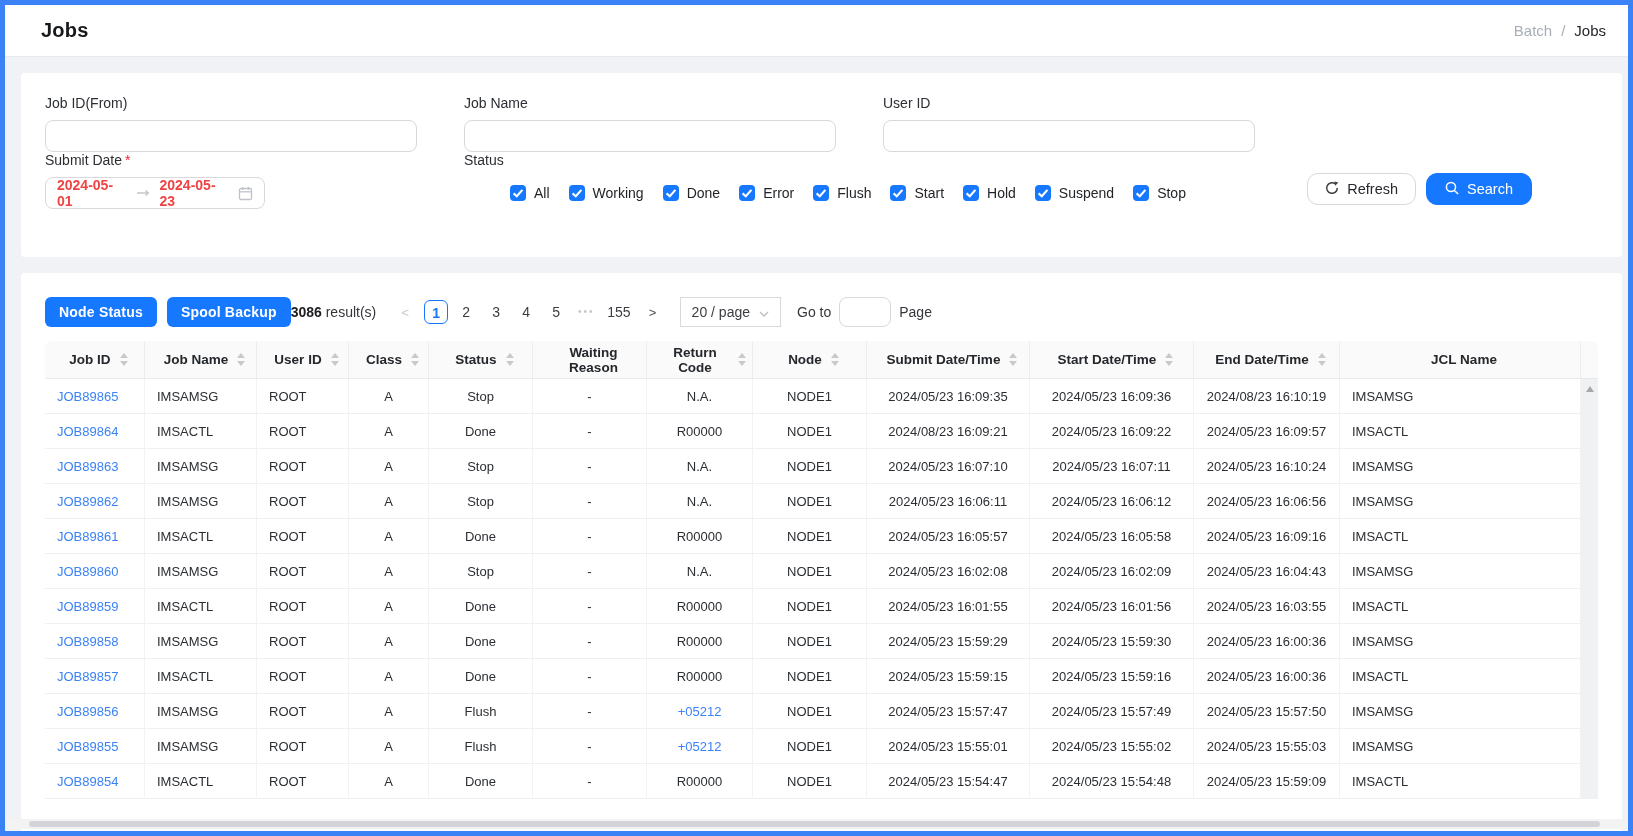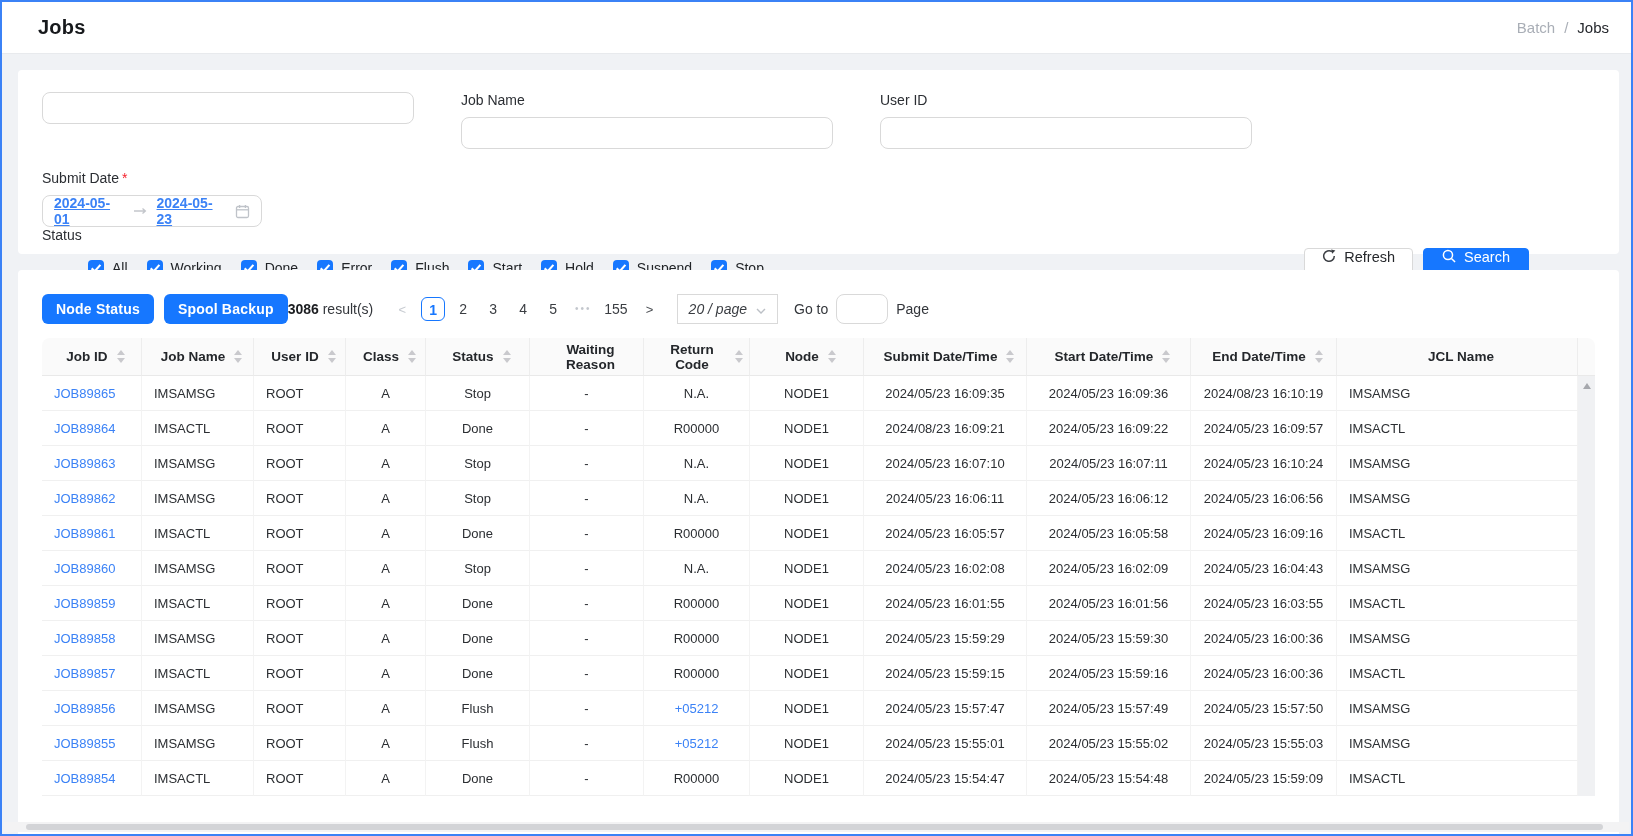--- a/index.html
+++ b/index.html
@@ -3,68 +3,68 @@
 <meta charset="utf-8">
 <style>
   * { box-sizing: border-box; margin: 0; padding: 0; }
   html,body { width:1633px; height:836px; }
   body {
     font-family: "Liberation Sans", sans-serif;
     background:#f0f2f5;
     color:#262626;
     overflow:hidden;
   }
-  .screen{ position:relative; width:1633px; height:836px; border:2px solid #3b82f6; background:#f0f2f5; overflow:hidden; }
+  .screen{ position:relative; width:1633px; height:836px; border:5px solid #3b82f6; background:#f0f2f5; overflow:hidden; }
 
   
   .topbar{ height:52px; background:#fff; border-bottom:1px solid #e8eaed; display:flex; align-items:center; justify-content:space-between; padding:0 22px 0 36px; }
   .page-title{ font-size:20px; font-weight:700; color:#17191c; letter-spacing:.2px; }
   .breadcrumb{ font-size:15px; color:#a9aeb6; display:flex; gap:9px; align-items:center; }
   .breadcrumb .crumb-parent{ color:#a9aeb6; cursor:pointer; }
   .breadcrumb .crumb-current{ color:#24272c; }
 
   
   .filter-card{ position:absolute; left:16px; top:68px; width:1601px; height:184px; background:#fff; border-radius:4px; padding:22px 24px; }
   .filter-row{ display:flex; }
   .field{ width:419px; }
   .field-label{ display:block; font-size:14px; color:#2b2e33; margin-bottom:9px; }
   .req{ color:#f5222d; margin-left:3px; }
   .text-input{ width:372px; height:32px; border:1px solid #d9d9d9; border-radius:8px; background:#fff; outline:none; padding:0 11px; font-size:14px; font-family:inherit; }
-  .filter-row2{ display:flex; margin-top:21px; position:relative;flex-direction:column; }
+  .filter-row2{ display:flex; position:relative; }
   .date-range{ width:220px; height:32px; border:1px solid #d9d9d9; border-radius:8px; display:flex; align-items:center; padding:0 11px; gap:10px; cursor:pointer; background:#fff; }
-  .date-val{ font-size:14px; font-weight:600; color:#3b82f6;text-decoration:underline; }
+  .date-val{ font-size:14px; font-weight:600; color:#ef4444; }
   .date-arrow svg, .cal-icon svg{ display:block; }
   .cal-icon{ margin-left:auto; }
   .status-group{ width:760px; }
   .status-list{ display:flex; align-items:center; gap:19px; margin-top:1px; height:32px;padding-left:46px; }
   .cb-item{ display:inline-flex; align-items:center; cursor:pointer; }
   .cb{ width:16px; height:16px; border-radius:4px; background:var(--accent); display:inline-flex; align-items:center; justify-content:center; }
   .cb svg{ display:block; }
   .cb-label{ font-size:14px; color:#222528; margin-left:8px; }
   .filter-actions{ position:absolute; right:66px; bottom:4px; display:flex; gap:10px; }
-  .btn{ height:32px; border-radius:4px; font-size:14.5px; font-family:inherit; display:inline-flex; align-items:flex-start; gap:8px; cursor:pointer; }
+  .btn{ height:32px; border-radius:11px; font-size:14.5px; font-family:inherit; display:inline-flex; align-items:center; gap:8px; cursor:pointer; }
   .btn-default{ background:#fff; border:1px solid #d9d9d9; color:#26282c; padding:0 17px; }
   .btn-search{ background:var(--accent); border:1px solid var(--accent); color:#fff; padding:0 18px; }
 
   
   .table-card{ position:absolute; left:16px; top:268px; width:1601px; height:600px; background:#fff; border-radius:4px; padding:24px 24px 0 24px; }
   .toolbar{ display:flex; align-items:center; height:30px; }
   .toolbar-left{ display:flex; gap:10px; }
   .btn-primary{ height:30px; background:var(--accent); border:none; border-radius:6px; color:#fff; font-size:14px; font-weight:700; padding:0 14px; letter-spacing:.2px; }
   .toolbar-right{ display:flex; align-items:center; gap:8px; font-size:14px; color:#33363b; }
   .result-count b{ color:#1b1d20; font-weight:700; }
   .result-count{ margin-right:10px; }
   .pg-arrow{ width:22px; text-align:center; font-size:13px; cursor:pointer; }
   .pg-prev{ color:#c6cad0; }
   .pg-next{ color:#4b4e53; }
   .pages{ display:flex; align-items:center; gap:6px; }
   .page{ min-width:24px; height:24px; line-height:24px; text-align:center; font-size:14px; color:#3a3d42; cursor:pointer; border-radius:6px; padding:0 3px; }
   .page.active{ border:1.5px solid var(--accent); color:var(--accent); font-weight:600; background:#fff; }
   .page.dots{ color:#c3c7cd; font-size:10px; letter-spacing:2px; }
-  .page-size{ height:30px; border:1px solid #d9d9d9; border-radius:0; display:inline-flex; align-items:center; gap:9px; padding:12px 11px; margin-left:8px; cursor:pointer; color:#3a3d42;font-style:italic; }
+  .page-size{ height:30px; border:1px solid #d9d9d9; border-radius:0; display:inline-flex; align-items:center; gap:9px; padding:12px 11px; margin-left:8px; cursor:pointer; color:#3a3d42; }
   .goto-label{ margin-left:8px; }
   .goto-input{ width:52px; height:30px; border:1px solid #d9d9d9; border-radius:8px; outline:none; padding:0 8px; font-size:14px; font-family:inherit; }
 
   
   .jobs-table{ margin-top:14px; border-collapse:separate; border-spacing:0; table-layout:fixed; width:1553px; font-size:13px; }
   .jobs-table th{ background:#fafafa; height:38px; font-weight:700; font-size:13.5px; color:#24272b; border-bottom:1px solid #e9e9e9; border-right:1px solid #ededed; text-align:center; padding:0 6px; }
   .jobs-table th:first-child{ border-top-left-radius:8px; }
   .jobs-table th.scroll-head{ border-top-right-radius:8px; border-right:none; }
   .th-inner{ display:inline-flex; align-items:center; justify-content:center; gap:9px;margin-left:8px; }
   .sort-icon svg{ display:block; }
@@ -89,20 +89,21 @@
     <div class="breadcrumb">
       <span class="crumb-parent">Batch</span>
       <span>/</span>
       <span class="crumb-current">Jobs</span>
     </div>
   </div>
 
   <div class="filter-card">
     <div class="filter-row">
       <div class="field">
+        <span class="field-label">Job ID(From)</span>
         <input class="text-input" value="" style="">
       </div>
       <div class="field">
         <span class="field-label">Job Name</span>
         <input class="text-input" value="" style="">
       </div>
       <div class="field">
         <span class="field-label">User ID</span>
         <input class="text-input" value="" style="">
       </div>

